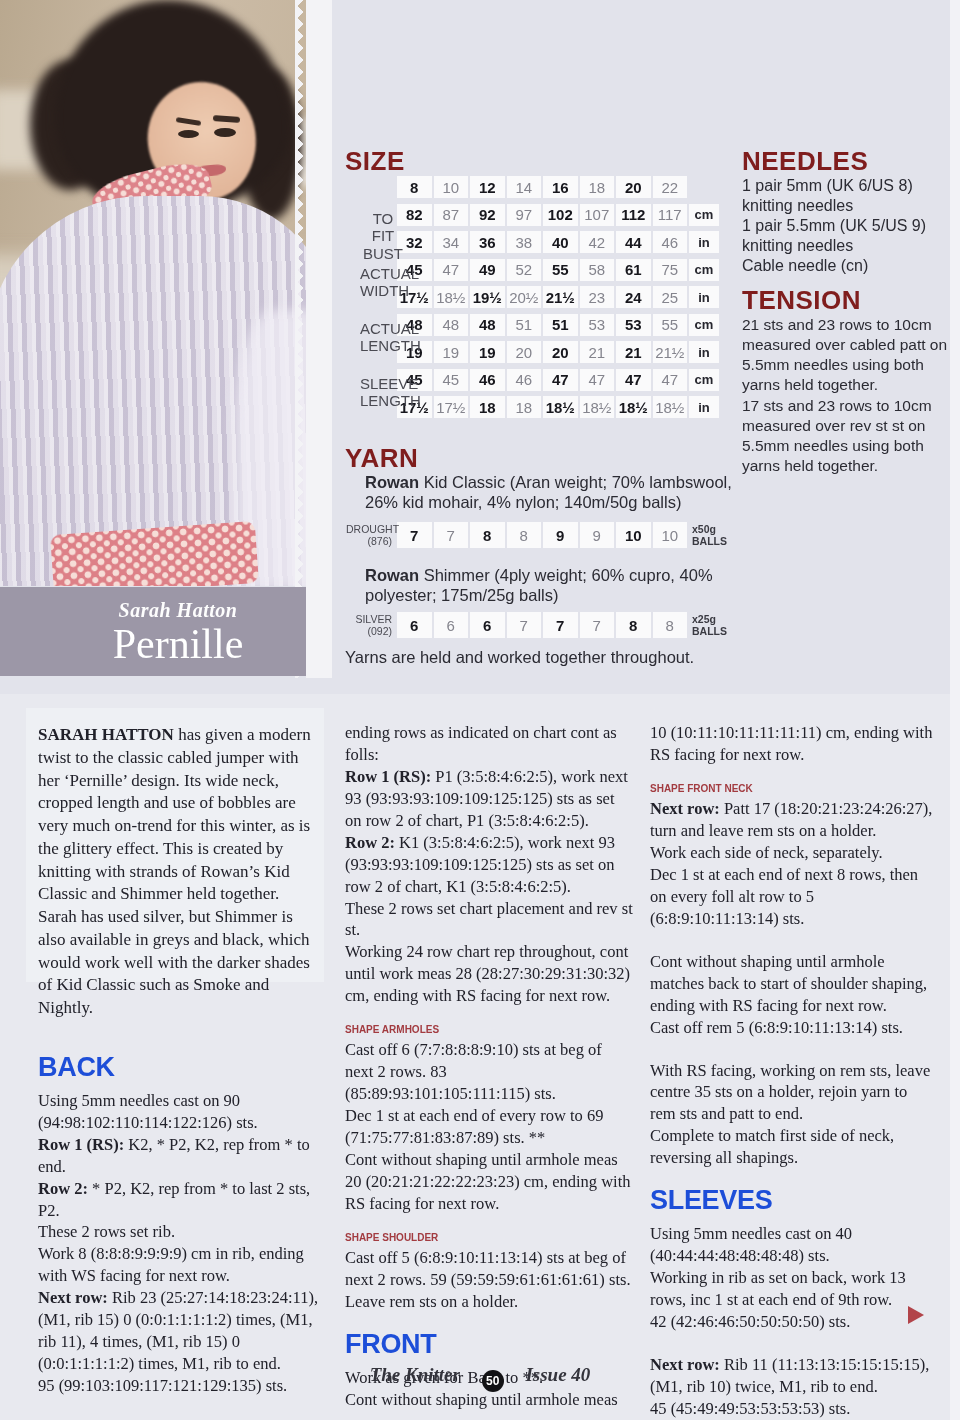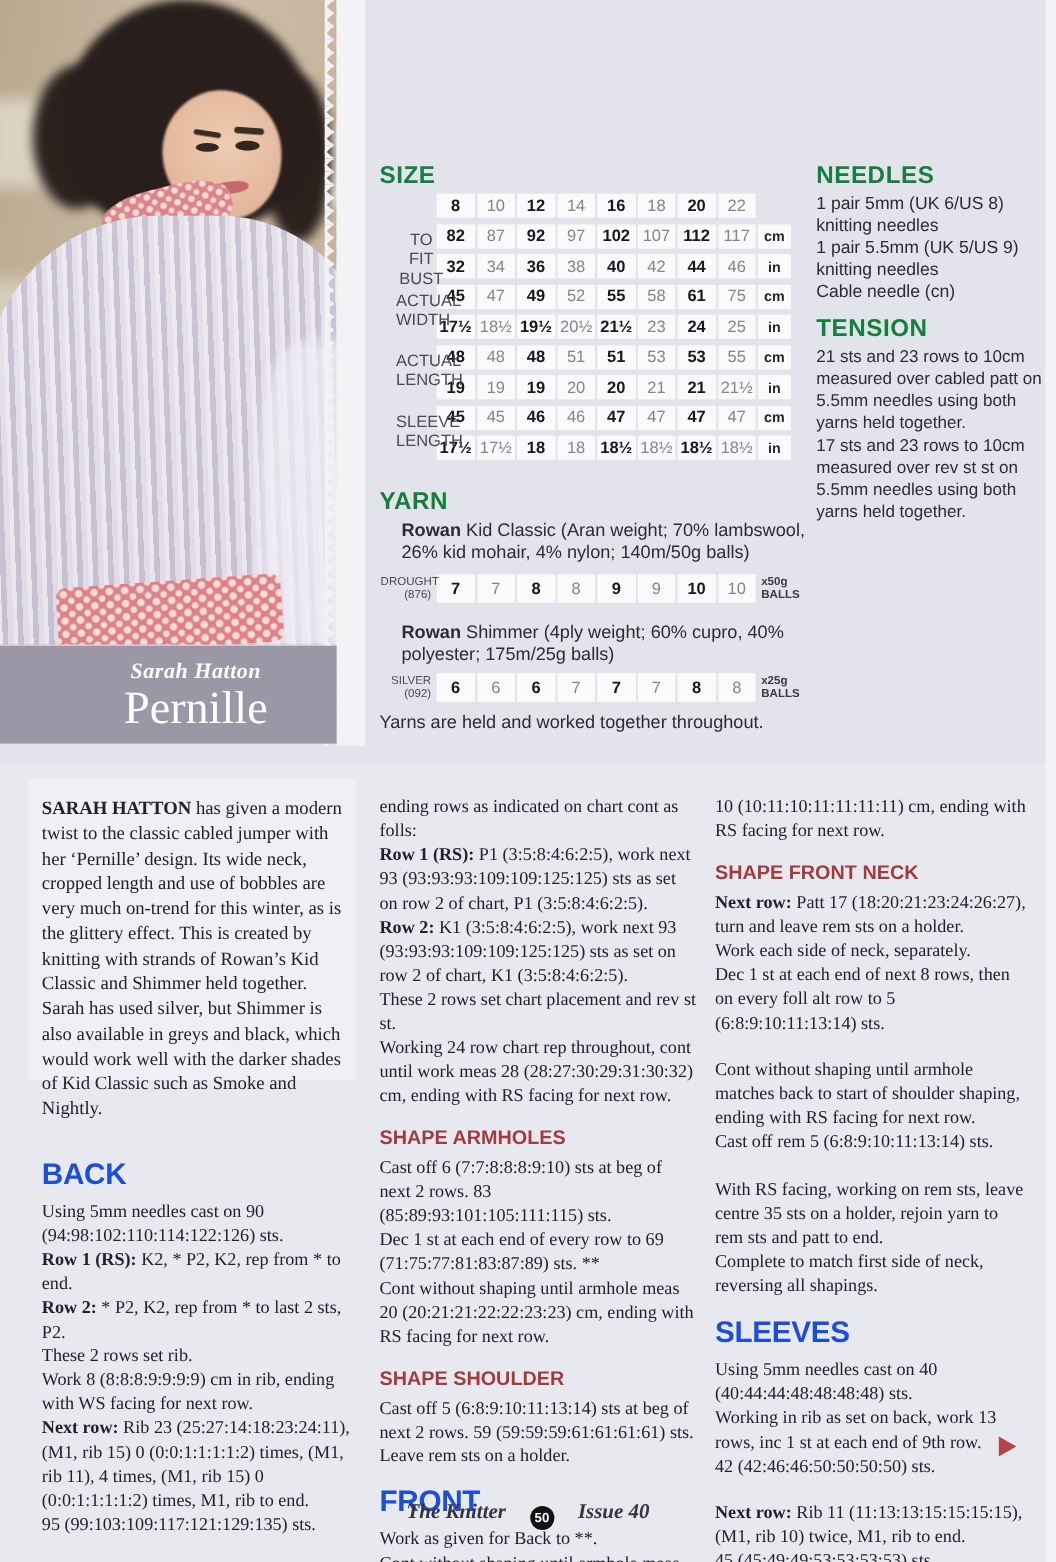--- a/index.html
+++ b/index.html
@@ -44,21 +44,21 @@
                      linear-gradient(135deg,#f3f3f6 6px,rgba(0,0,0,0) 0);
           background-size:11px 12px;background-repeat:repeat-y;}
 
   
   #title-band{position:absolute;left:0;top:587px;width:306px;height:89px;background:#9c97a7;
               display:flex;flex-direction:column;justify-content:center;align-items:center;padding-left:50px;box-sizing:border-box;}
   #band-author{font:italic bold 20px "Liberation Serif",serif;color:#fdfdfd;letter-spacing:.5px;}
   #band-title{font:42px "Liberation Serif",serif;color:#ffffff;line-height:1;margin-top:1px;}
 
   
-  .h-top{position:absolute;font-family:"Liberation Sans",sans-serif;font-weight:bold;font-size:22px;color:#15803d;letter-spacing:.5px;}
+  .h-top{position:absolute;font-family:"Liberation Sans",sans-serif;font-weight:bold;font-size:26px;color:#7f1d1d;letter-spacing:.5px;}
   #size-heading{left:345px;top:146px;}
   #needles-heading{left:742px;top:146px;}
   #tension-heading{left:742px;top:285px;}
   #yarn-heading{left:345px;top:443px;}
 
   #needles-body{position:absolute;left:742px;top:176px;width:205px;font:16px/1.25 "Liberation Sans",sans-serif;color:#2b2b33;}
   #tension-body{position:absolute;left:742px;top:315px;width:210px;font:15.5px/1.3 "Liberation Sans",sans-serif;color:#2b2b33;}
   #tension-body p{margin:0;}
 
   
@@ -84,21 +84,21 @@
 
   
   #intro-panel{position:absolute;left:26px;top:708px;width:298px;height:274px;background:#eef0f4;}
   .col{position:absolute;font-size:16.5px;line-height:1.33;color:#21212a;}
   .col p{margin:0;}
   .col p.gap{margin-top:21px;}
   #col-left{left:38px;top:724px;width:284px;}
   #col-mid{left:345px;top:722px;width:289px;}
   #col-right{left:650px;top:722px;width:287px;}
   .h-pat{font-family:Liberation Sans, sans-serif;font-weight:bold;font-size:27px;color:#1d4ed8;letter-spacing:-.3px;margin:14px 0 4px 0 !important;}
-  .h-red{font-family:"Liberation Sans",sans-serif;font-weight:bold;font-size:18px;color:#a23b40;margin:16px 0 3px 0 !important;}
+  .h-red{font-family:"Liberation Sans",sans-serif;font-weight:bold;font-size:10px;color:#a23b40;margin:16px 0 3px 0 !important;}
   #intro-text{font-size:17px;line-height:1.34;}
 
   
   #footer{position:absolute;left:0;top:1364px;width:960px;text-align:center;
           font:italic bold 19px "Liberation Serif",serif;color:#34343c;}
   #issue-badge{display:inline-block;width:22px;height:22px;border-radius:50%;background:#121215;color:#fff;
                font:bold 12px/22px "Liberation Sans",sans-serif;font-style:normal;text-align:center;vertical-align:-4px;margin:0 17px;}
   #next-arrow{position:absolute;left:908px;top:1306px;width:0;height:0;
               border-left:16px solid #b2444a;border-top:9px solid transparent;border-bottom:9px solid transparent;}
 </style>

